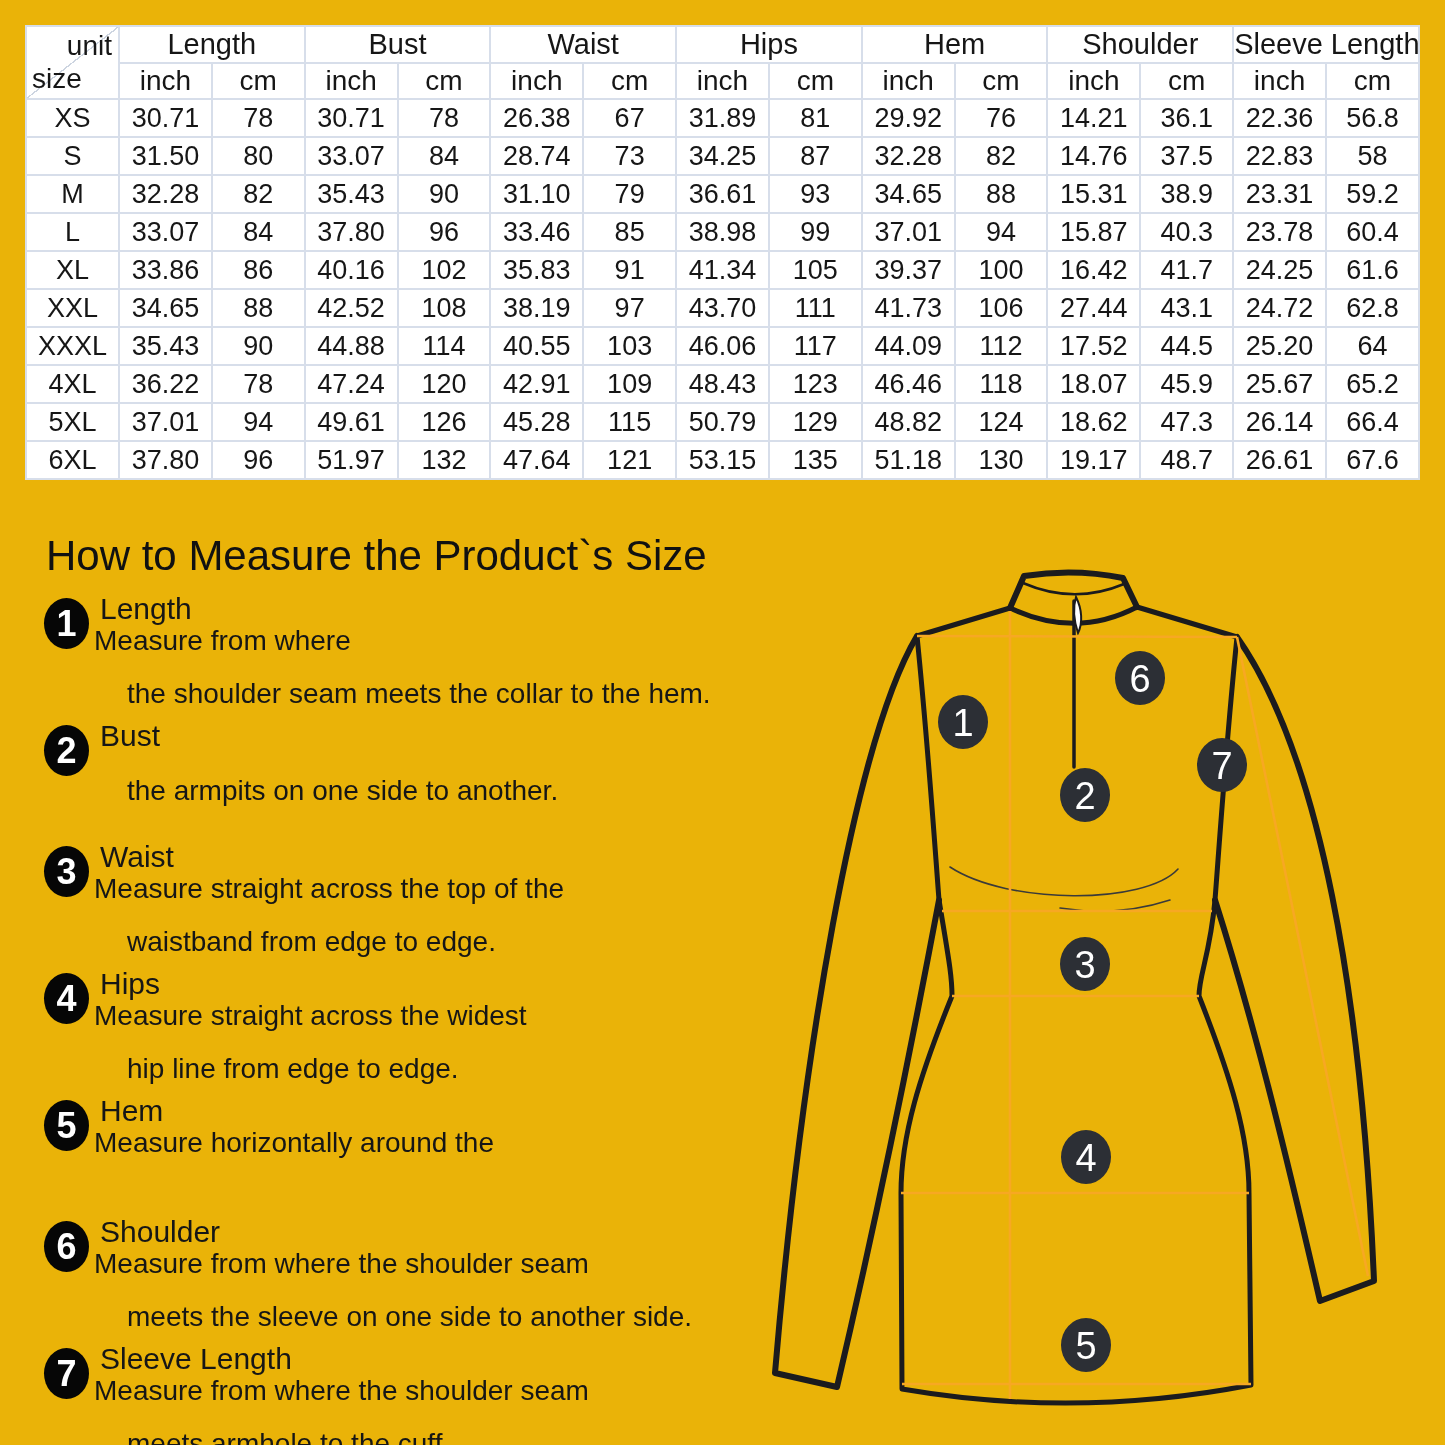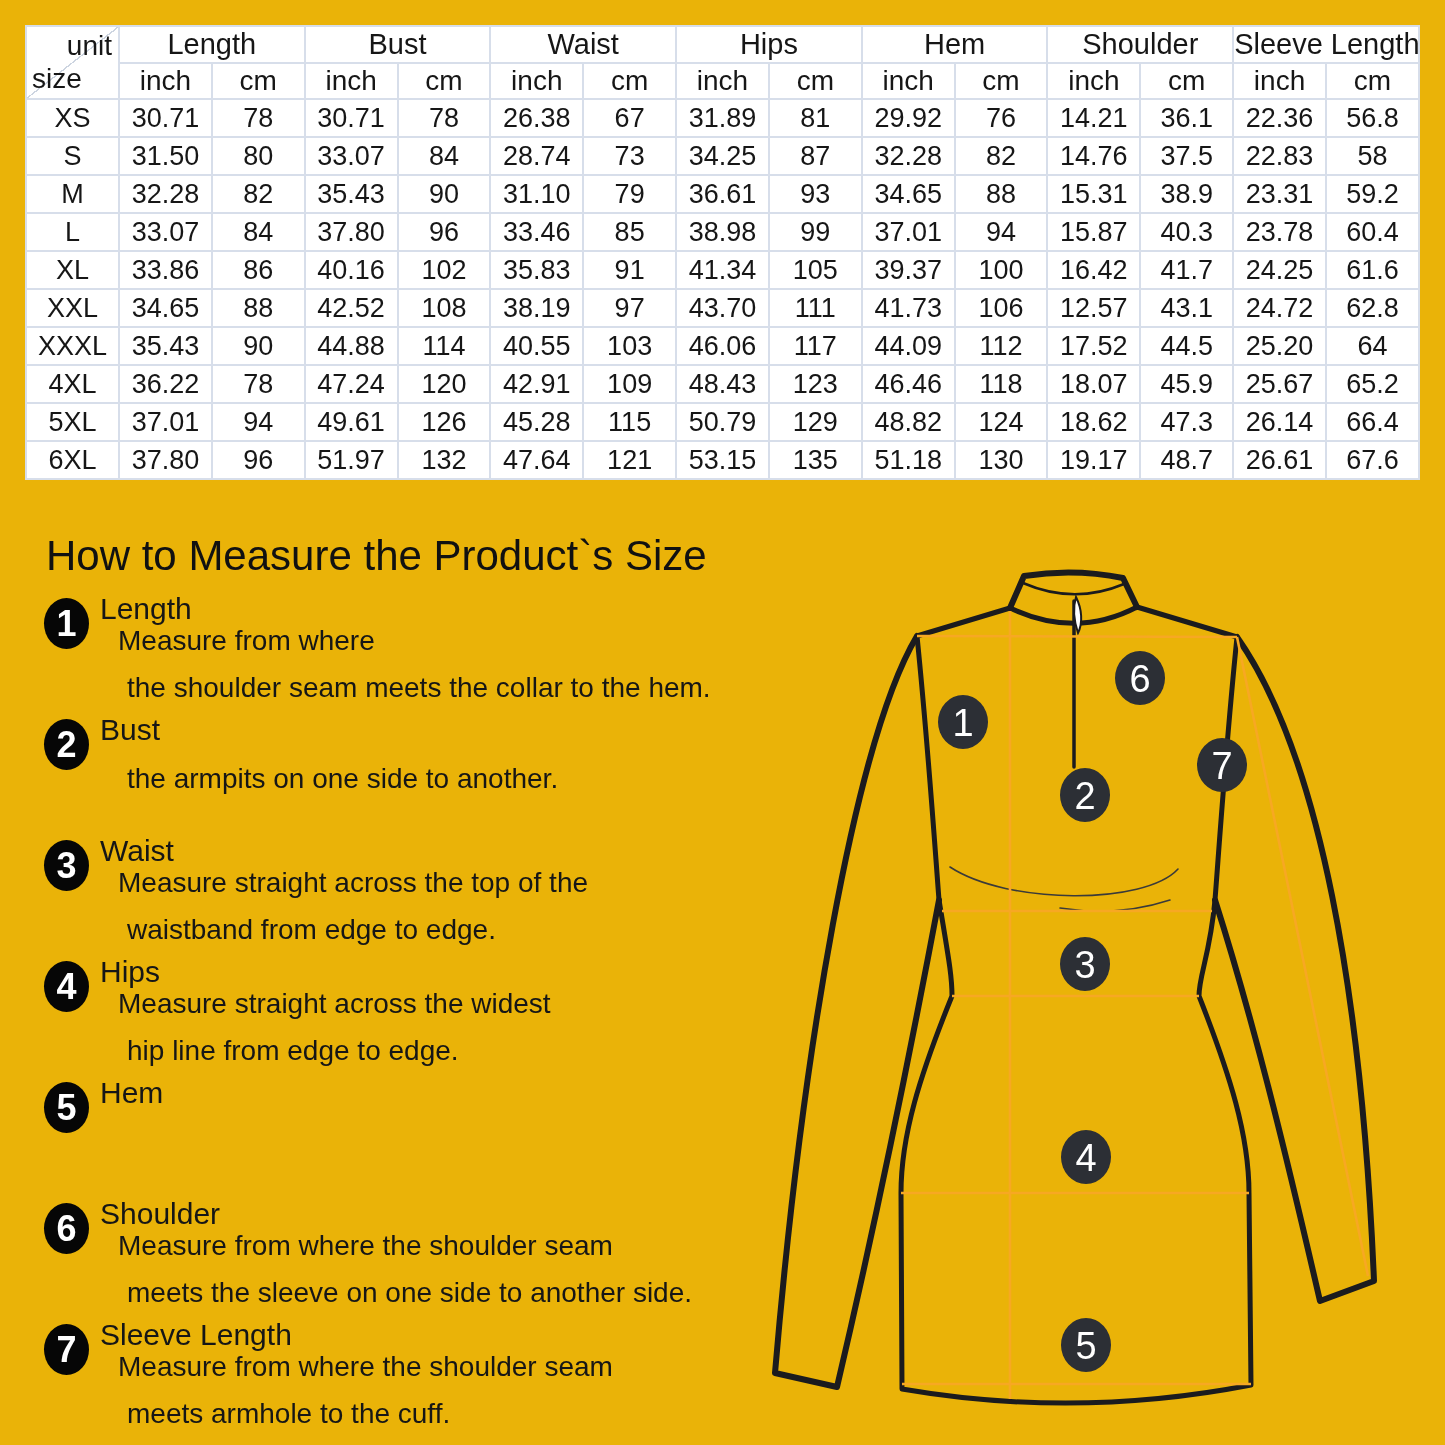--- a/index.html
+++ b/index.html
@@ -38,22 +38,22 @@
   .heading{position:absolute;left:46px;top:532px;font-size:42px;font-weight:400;color:#111}
   
   .instructions{position:absolute;left:44px;top:592px;width:720px}
   .instr-item{position:relative;margin-bottom:10px;min-height:111px}
   .badge{
     position:absolute;left:0;top:6px;width:45px;height:51px;border-radius:50%;
     background:#060606;color:#fff;display:flex;align-items:center;justify-content:center;
     font-size:36px;font-weight:700;
   }
   .instr-label{margin-left:56px;font-size:30px;line-height:34px}
-  .instr-line1{margin-left:74px;font-size:28px;line-height:30px}
-  .instr-line2{margin-left:83px;font-size:28px;line-height:30px;margin-top:17px}
+  .instr-line1{margin-left:50px;font-size:28px;line-height:30px}
+  .instr-line2{margin-left:83px;font-size:28px;line-height:30px;margin-top:23px}
   
   svg.garment{position:absolute;left:760px;top:555px;width:680px;height:890px}
   .g-bold{fill:none;stroke:var(--ink);stroke-width:6;stroke-linecap:round;stroke-linejoin:round}
   .g-med{fill:none;stroke:var(--ink);stroke-width:5;stroke-linecap:round;stroke-linejoin:round}
   .g-thin{fill:none;stroke:#3a3a3a;stroke-width:1.6;stroke-linecap:round}
   .g-zip{fill:none;stroke:var(--ink);stroke-width:3.5;stroke-linecap:round}
   .g-pull{fill:#fff;stroke:var(--ink);stroke-width:2}
   .g-accent{fill:none;stroke:var(--accent);stroke-width:2.6;stroke-linecap:butt}
   .g-collar-in{fill:none;stroke:var(--ink);stroke-width:2.5;stroke-linecap:round}
   .marker-num{fill:#ffffff;font-family:"Liberation Sans",sans-serif;font-size:38px;font-weight:400;text-anchor:middle}
@@ -203,21 +203,21 @@
           <td class="val">34.65</td>
           <td class="val">88</td>
           <td class="val">42.52</td>
           <td class="val">108</td>
           <td class="val">38.19</td>
           <td class="val">97</td>
           <td class="val">43.70</td>
           <td class="val">111</td>
           <td class="val">41.73</td>
           <td class="val">106</td>
-          <td class="val">12.57</td>
+          <td class="val">27.44</td>
           <td class="val">43.1</td>
           <td class="val">24.72</td>
           <td class="val">62.8</td>
         </tr>
         <tr>
           <th class="size-th">XXXL</th>
           <td class="val">35.43</td>
           <td class="val">90</td>
           <td class="val">44.88</td>
           <td class="val">114</td>
@@ -308,20 +308,21 @@
       </div>
       <div class="instr-item">
         <div class="badge">4</div>
         <div class="instr-label">Hips</div>
         <div class="instr-line1">Measure straight across the widest</div>
         <div class="instr-line2">hip line from edge to edge.</div>
       </div>
       <div class="instr-item">
         <div class="badge">5</div>
         <div class="instr-label">Hem</div>
+        <div class="instr-line1">Measure horizontally around the</div>
       </div>
       <div class="instr-item">
         <div class="badge">6</div>
         <div class="instr-label">Shoulder</div>
         <div class="instr-line1">Measure from where the shoulder seam</div>
         <div class="instr-line2">meets the sleeve on one side to another side.</div>
       </div>
       <div class="instr-item">
         <div class="badge">7</div>
         <div class="instr-label">Sleeve Length</div>

